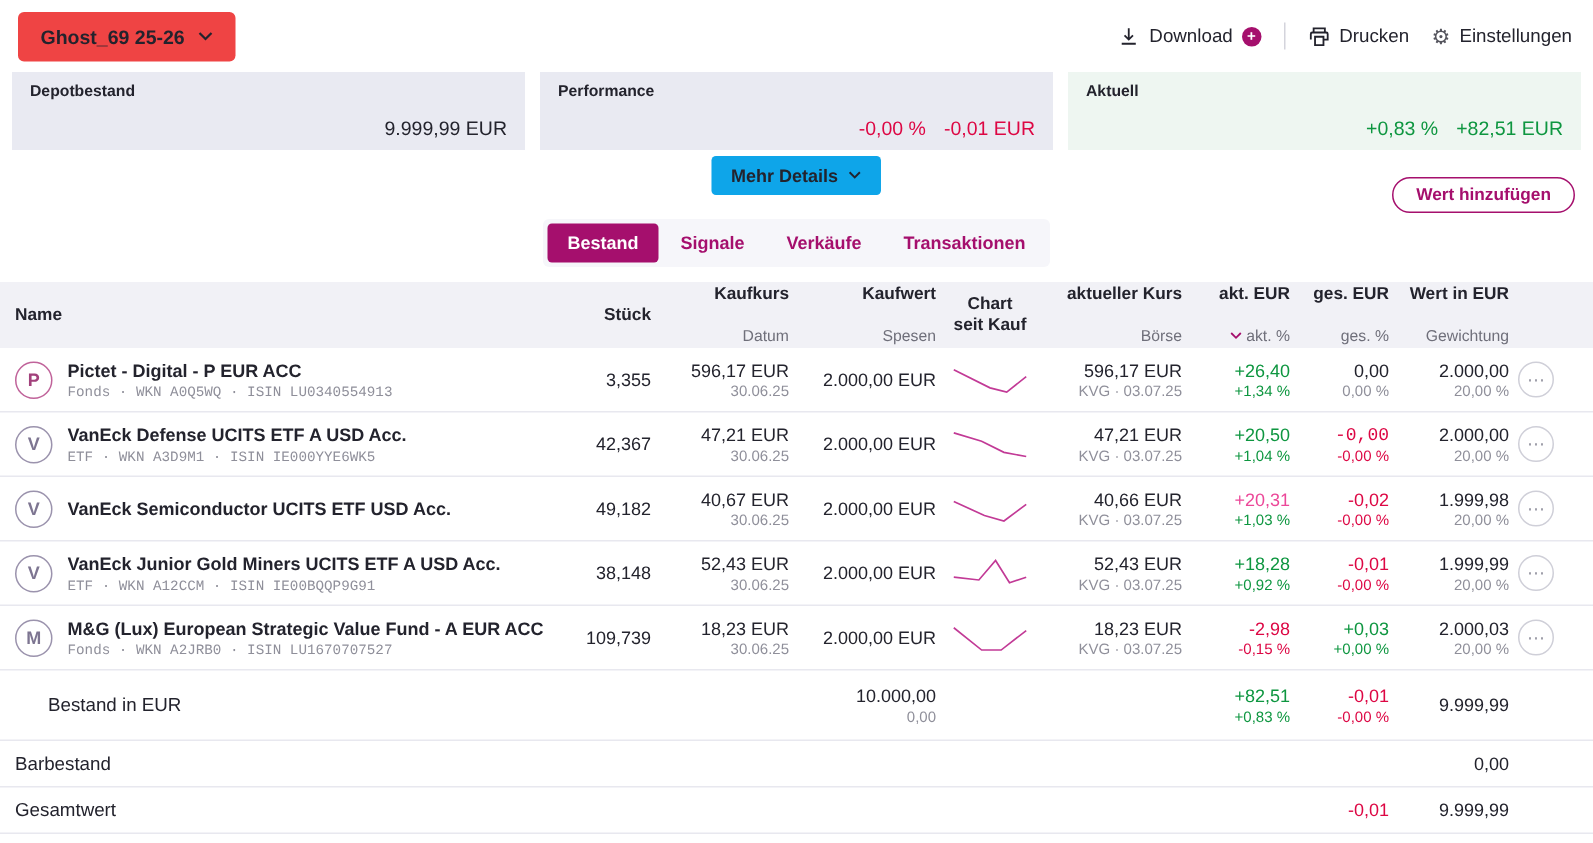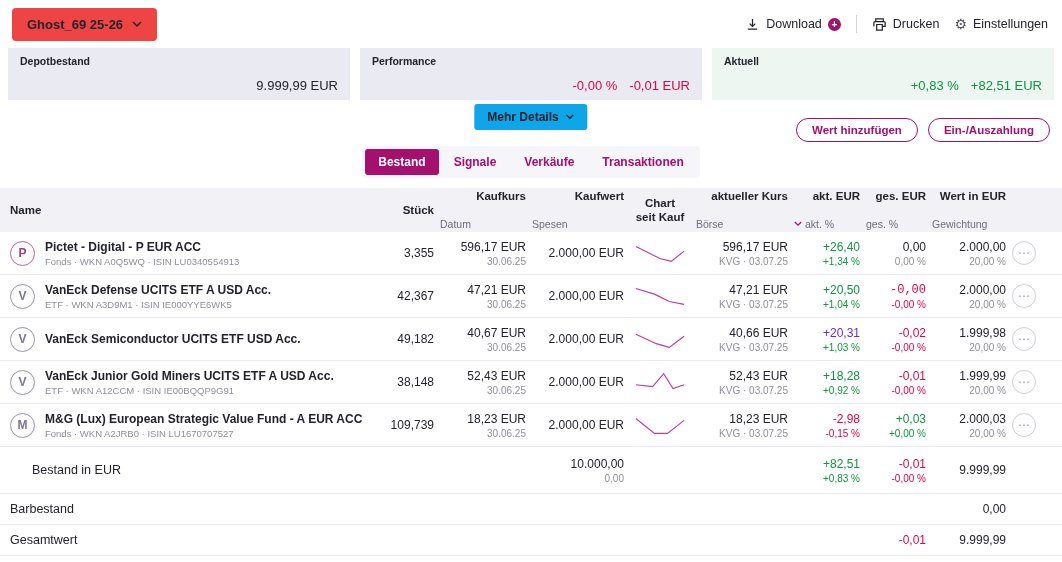--- a/index.html
+++ b/index.html
@@ -41,33 +41,33 @@
   .tabs-wrap{display:flex;justify-content:center;margin-top:0;}
   .tabs{display:flex;align-items:center;gap:2px;background:#f6f6fa;border-radius:4px;padding:3px;justify-content:space-between;}
   .tab{border:none;background:transparent;color:var(--brand);font-size:12px;font-weight:bold;padding:6px 13px;cursor:pointer;border-radius:3px;}
   .tab.active{background:var(--brand);color:#fff;}
 
   
   .table{margin-top:10px;font-size:12px;}
   .grid{display:grid;grid-template-columns:minmax(0,1fr) 56px 86px 92px 60px 92px 66px 60px 74px 40px;column-gap:6px;align-items:center;padding:0 10px;}
   .thead{background:#f1f1f6;height:44px;}
   .th .main{font-weight:bold;font-size:11.5px;}
-  .th .sub{font-size:10.5px;color:#6f6f7a;margin-top:16px;display:flex;justify-content:flex-start;align-items:center;gap:3px;}
+  .th .sub{font-size:10.5px;color:#6f6f7a;margin-top:16px;display:flex;justify-content:flex-end;align-items:center;gap:3px;}
   .th.center{text-align:center;}
   .th.center .main{line-height:1.25;}
   .num{text-align:right;}
   .trow{height:43px;border-bottom:1px solid var(--line);}
   .cell .main{font-size:12px;}
   .cell .sub{font-size:10px;color:var(--gray);margin-top:2px;}
   .name-cell{display:flex;align-items:center;gap:10px;min-width:0;}
   .badge{width:25px;height:25px;border-radius:50%;border:1.5px solid #9b93ad;color:#7d7591;font-weight:bold;font-size:12px;display:flex;align-items:center;justify-content:center;flex:none;}
   .badge-p{border-color:#c0639a;color:#a2417c;}
   .nm{min-width:0;}
   .fund-name{font-weight:bold;font-size:12px;white-space:nowrap;overflow:hidden;text-overflow:ellipsis;cursor:pointer;}
-  .fund-sub{font-size:9.5px;color:var(--gray);margin-top:2px;white-space:nowrap;overflow:hidden;text-overflow:ellipsis;}
+  .fund-sub{font-size:9.5px;color:var(--gray);margin-top:2px;white-space:nowrap;overflow:hidden;text-overflow:ellipsis;font-family:Liberation Mono, monospace;}
   .spark{display:block;margin:0 auto;}
   .spark polyline{fill:none;stroke:#c23a96;stroke-width:1.2;}
   .more{width:24px;height:24px;border-radius:50%;border:1px solid #cfcfd8;background:#fff;color:#9a9aa6;font-size:12px;line-height:1;display:flex;align-items:center;justify-content:center;cursor:pointer;padding:0;}
 
   
   .srow{border-bottom:1px solid var(--line);}
   .srow-big{height:47px;padding-left:32px;}
   .srow-small{height:31px;}
   .srow .label{font-size:12.5px;}
   .chev{stroke:var(--text);stroke-width:1.5;fill:none;}
@@ -131,21 +131,20 @@
 
 <div class="mid-area">
   <button class="mehr-details">
     <span>Mehr Details</span>
     <svg width="9" height="6" viewBox="0 0 10 7">
         <polyline class="chev" points="1,1 5,5 9,1"></polyline>
       </svg>
   </button>
   <div class="action-buttons">
     <button class="outline-btn">Wert hinzufügen</button>
-    <button class="outline-btn">Ein-/Auszahlung</button>
   </div>
 </div>
 
 <div class="tabs-wrap">
   <div class="tabs">
     <button class="tab active">Bestand</button>
     <button class="tab">Signale</button>
     <button class="tab">Verkäufe</button>
     <button class="tab">Transaktionen</button>
   </div>
@@ -318,21 +317,21 @@
     <div class="cell">
         <svg class="spark" width="52" height="26" viewBox="0 0 56 28">
           <polyline points="2,9 24,19 38,23 54,11"></polyline>
         </svg>
       </div>
     <div class="cell num">
         <div class="main">40,66 EUR</div>
         <div class="sub">KVG · 03.07.25</div>
       </div>
     <div class="cell num">
-        <div class="main" style="color: #6d28d9;">+20,31</div>
+        <div class="main" style="color: #ec4899;">+20,31</div>
         <div class="sub" style="color: rgb(14, 150, 64);">+1,03 %</div>
       </div>
     <div class="cell num">
         <div class="main" style="color: rgb(221, 7, 68);">-0,02</div>
         <div class="sub" style="color: rgb(221, 7, 68);">-0,00 %</div>
       </div>
     <div class="cell num">
         <div class="main">1.999,98</div>
         <div class="sub">20,00 %</div>
       </div>

